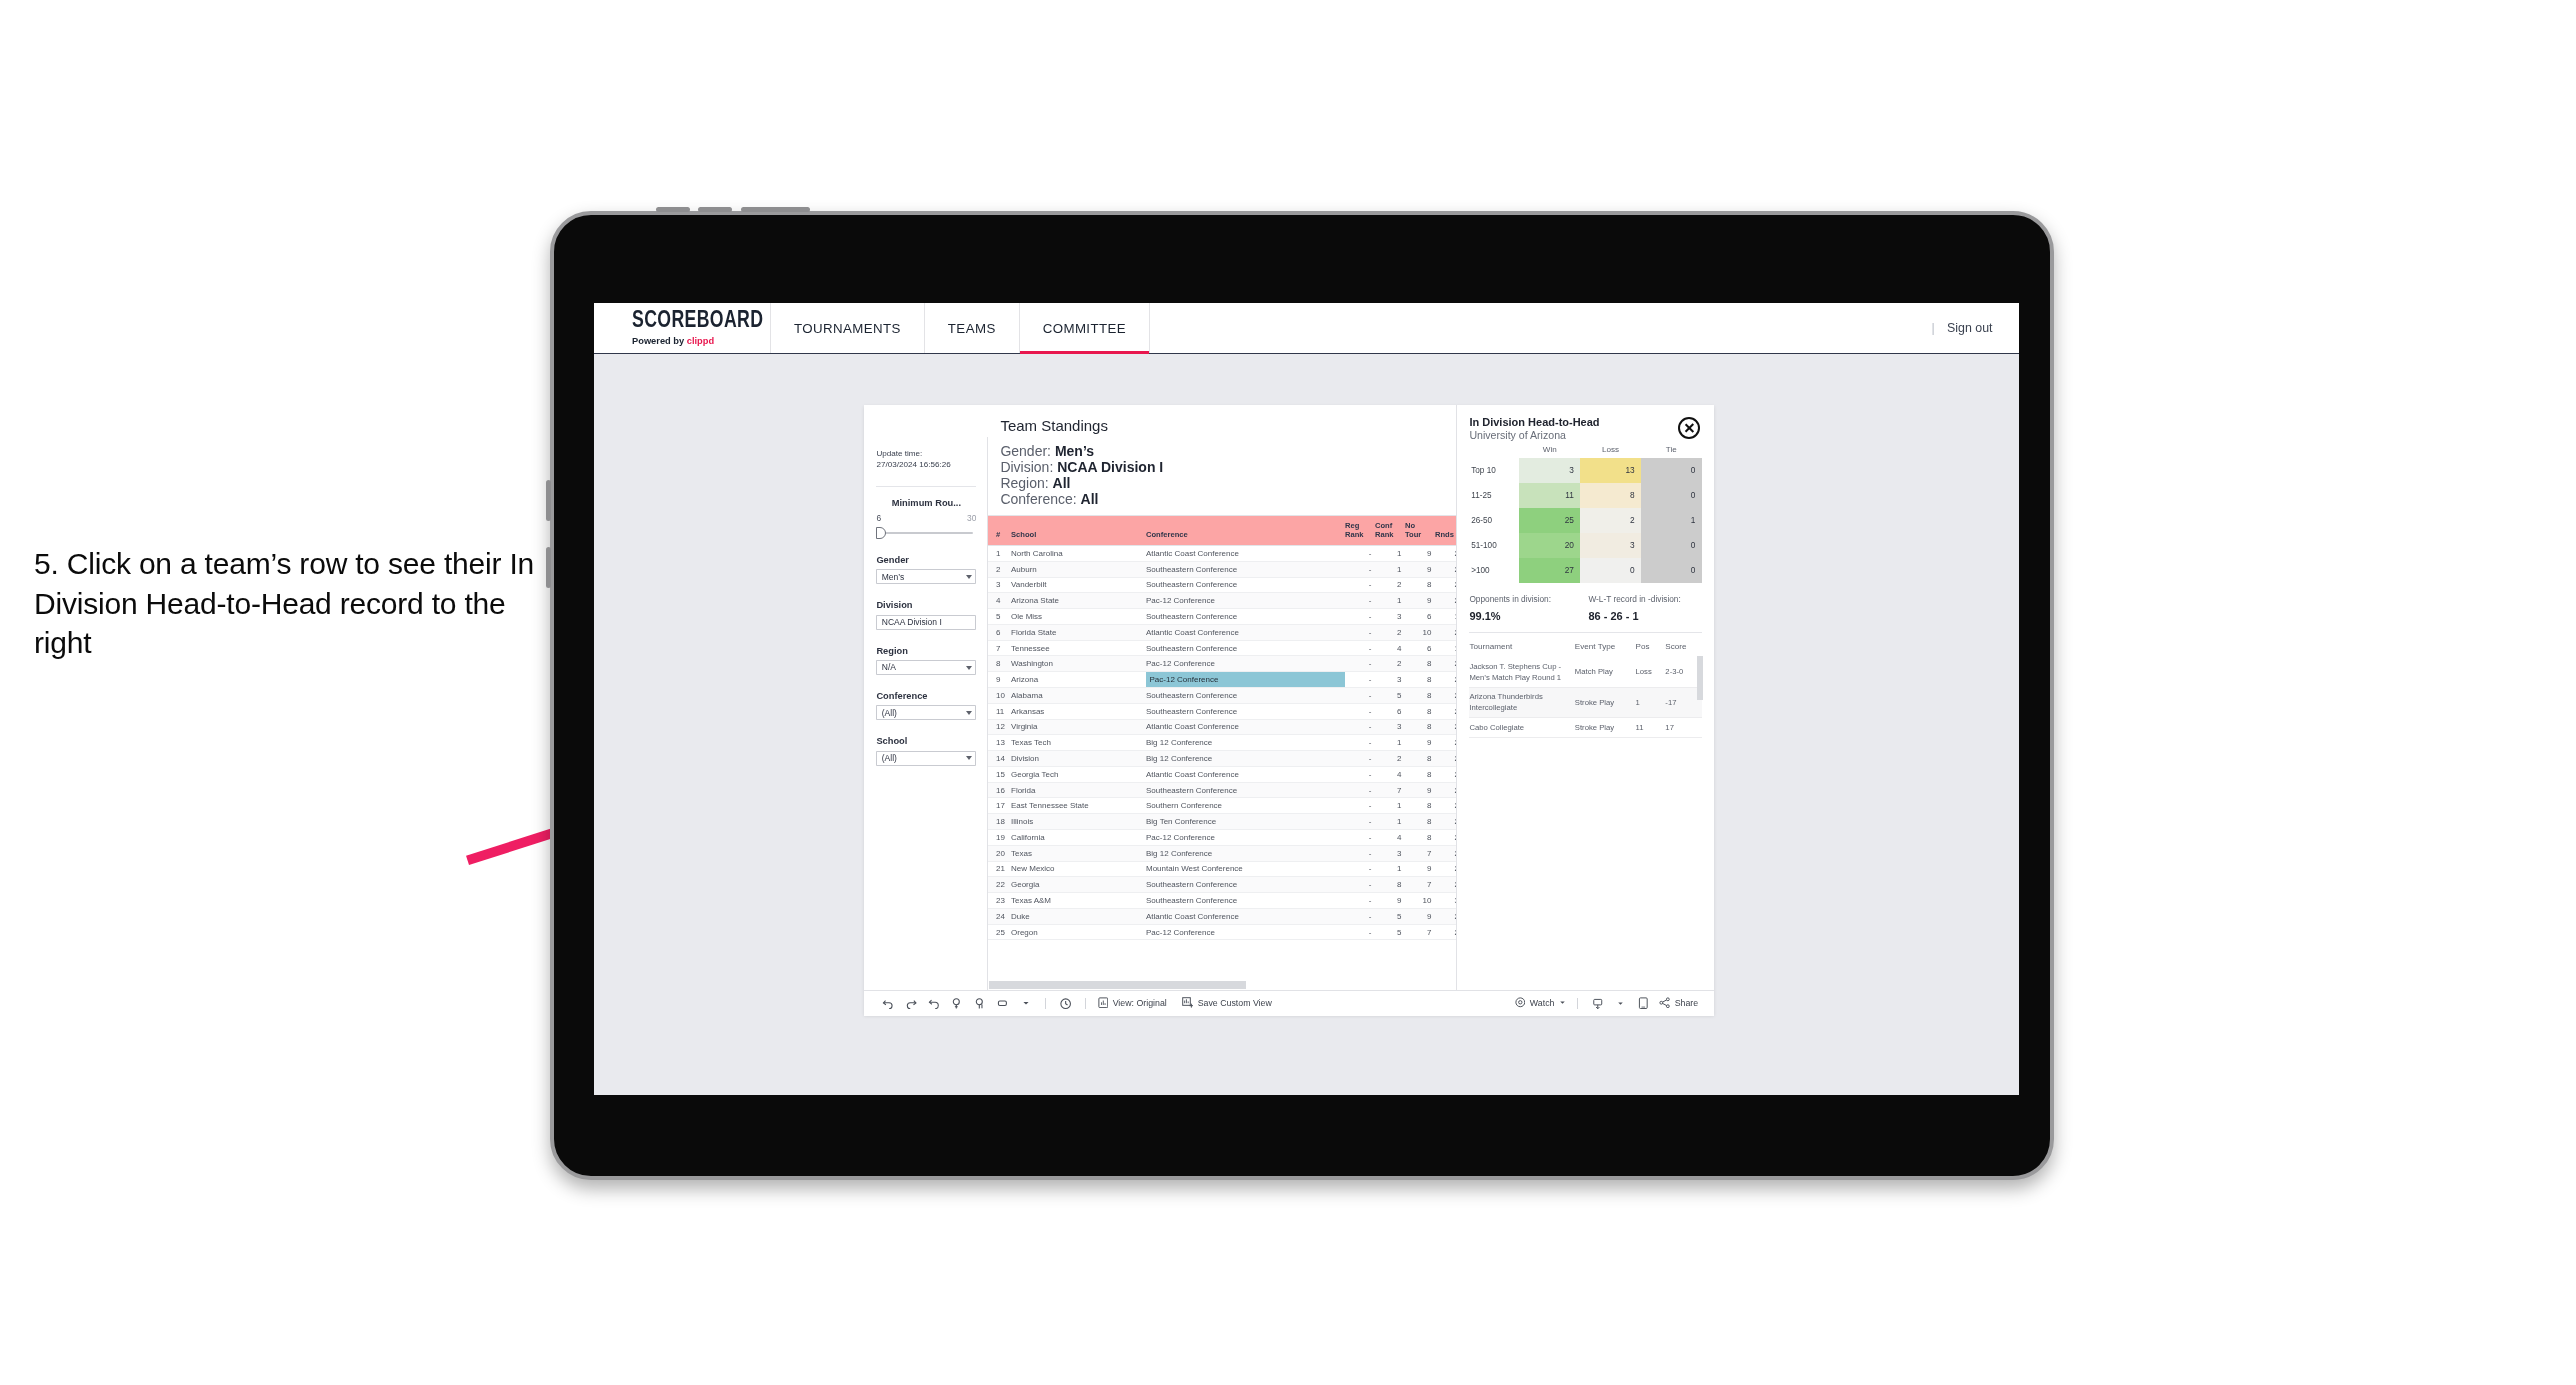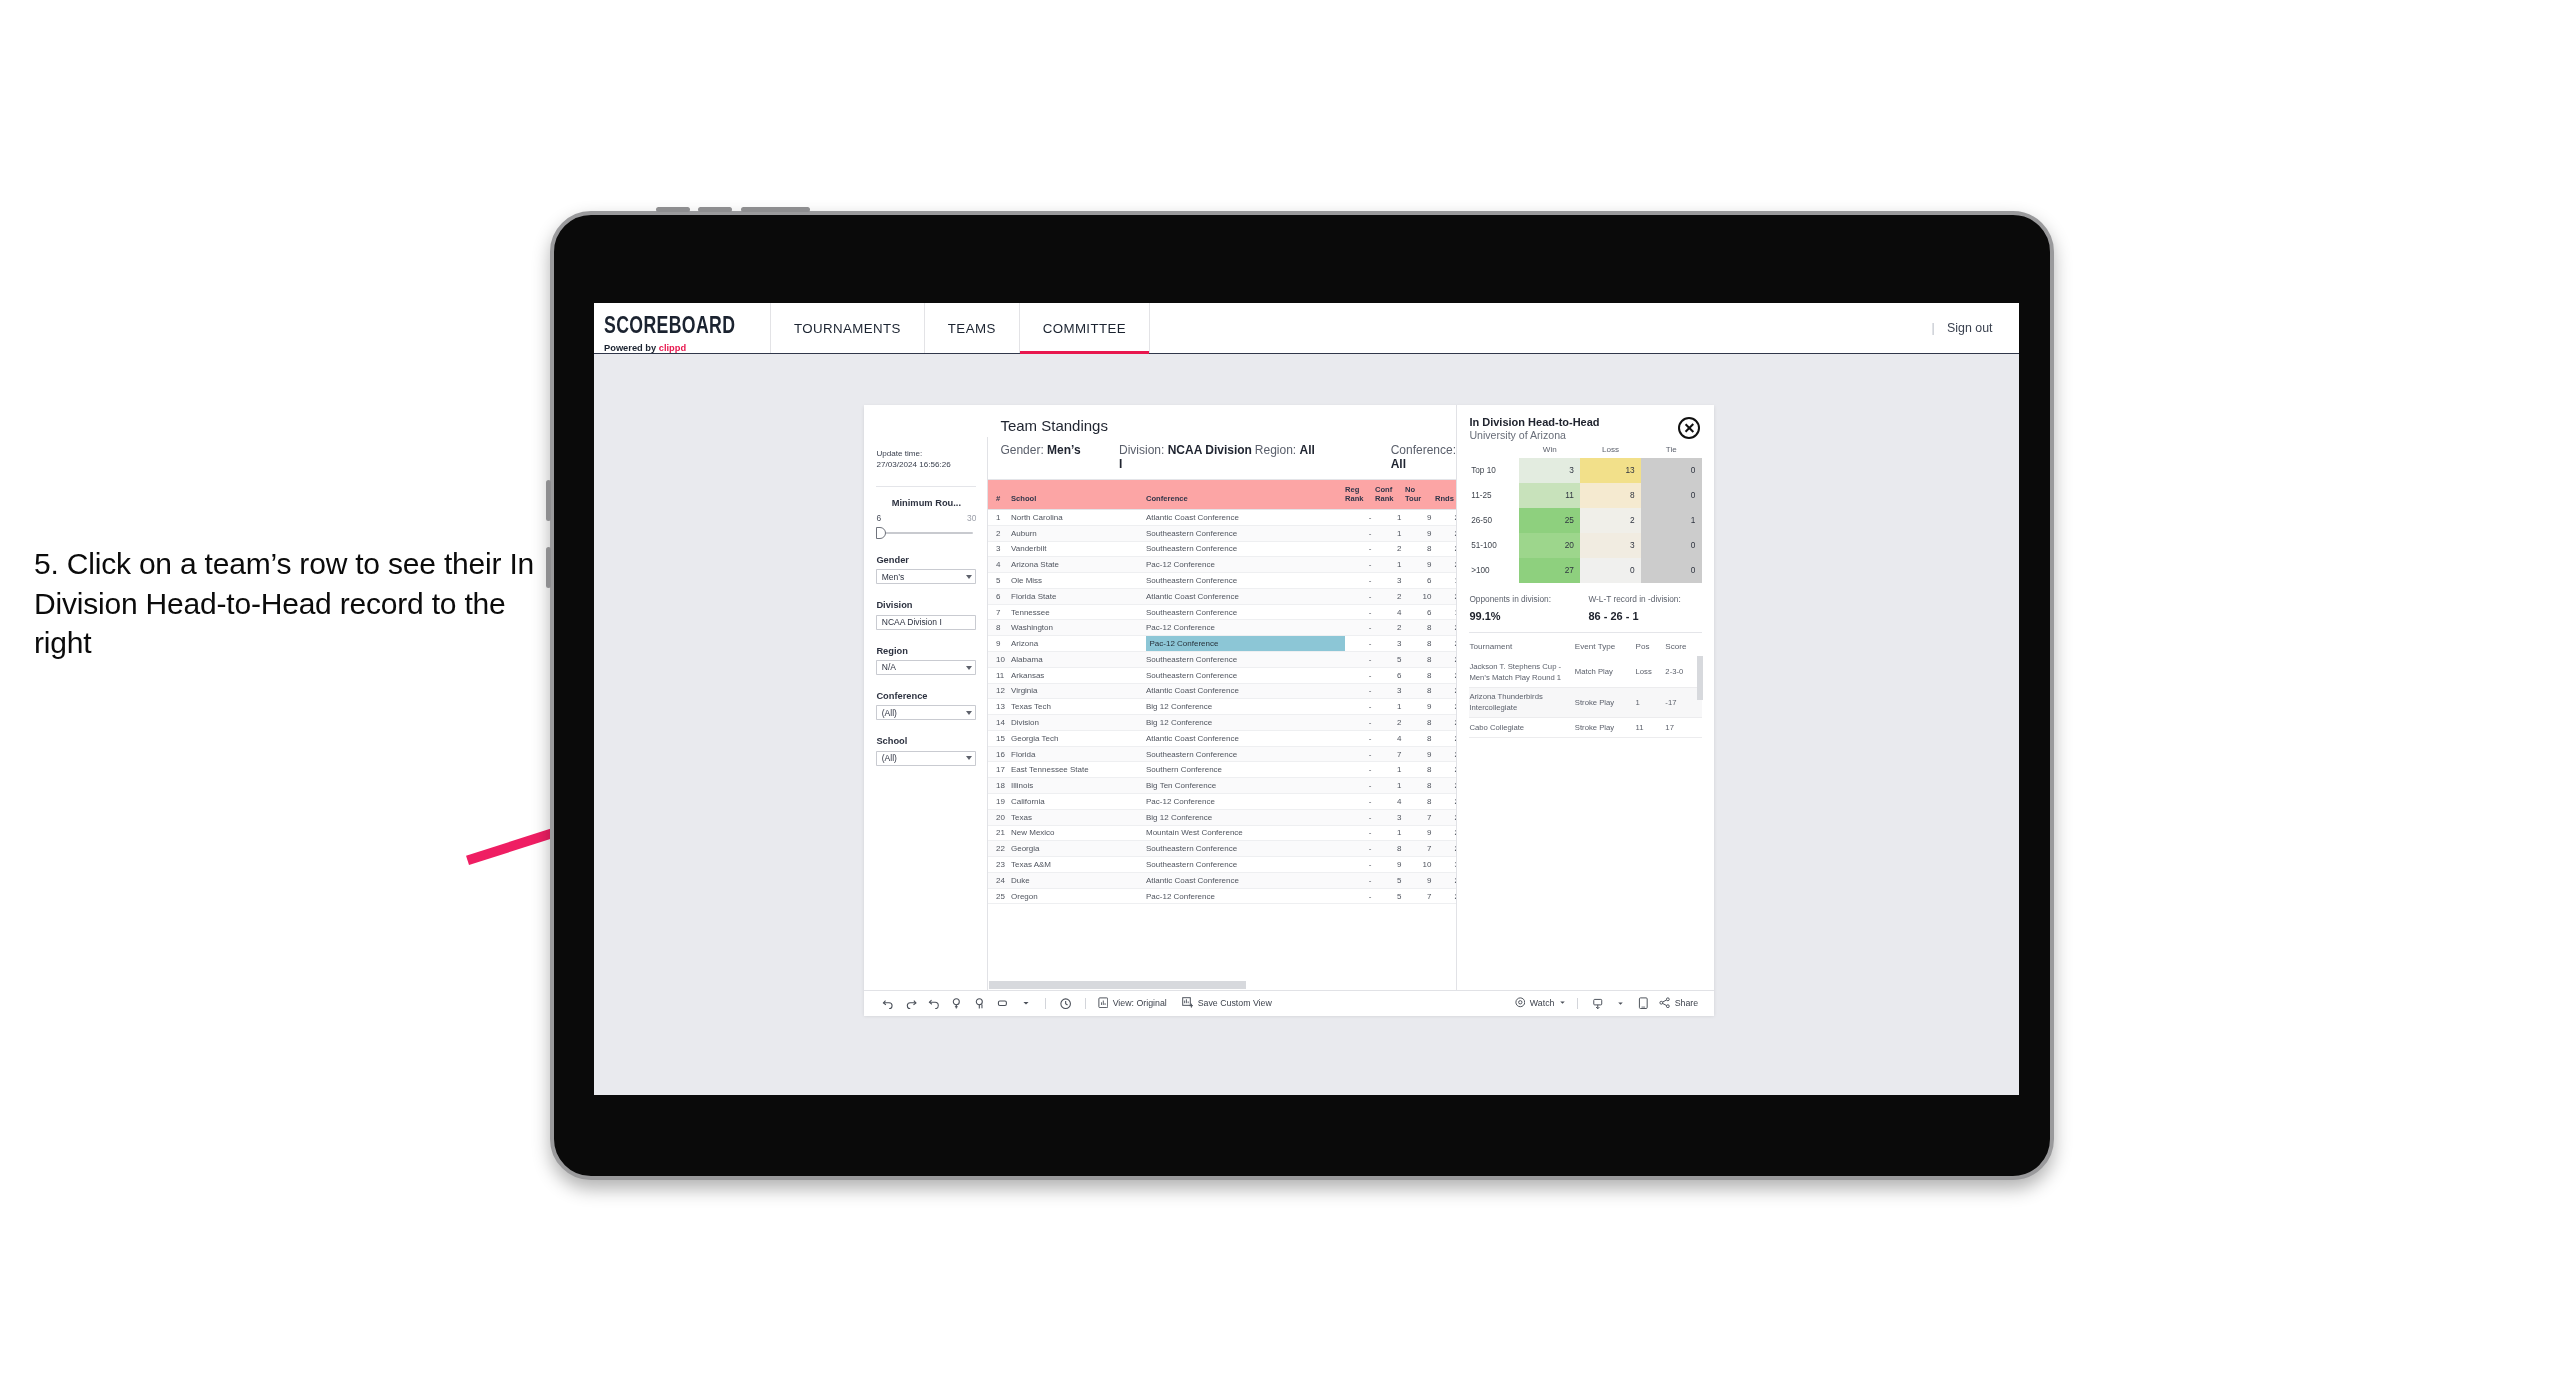--- a/index.html
+++ b/index.html
@@ -54,22 +54,22 @@
     overflow: hidden;
   }
 
   
   .app-header {
     height: 51px; background:#fff; display:flex; align-items:stretch;
     border-bottom: 1.8px solid #30374a;
     position: relative;
   }
   .brand {
-    width: 177px; display:flex; flex-direction:column; justify-content:flex-end;
-    padding-left: 10px; border-right:0.9px solid #e3e3e6;
+    width: 177px; display:flex; flex-direction:column; justify-content:center;
+    padding-left: 38px; border-right:0.9px solid #e3e3e6;
   }
   .brand-main {
     font-family:"Liberation Sans", sans-serif;
     font-weight: 700; font-size: 18.6px; letter-spacing: 0.4px;
     color:#1b2330; transform: scaleY(1.28) scaleX(0.95); transform-origin: left center;
     line-height: 1;
   }
   .brand-sub { font-size: 9.3px; color:#1b2330; margin-top: 8px; font-weight:600;}
   .brand-sub em { font-style: normal; color:#e8174e; font-weight:700;}
   .navtabs { display:flex; align-items:stretch; }
@@ -134,21 +134,21 @@
   .caret {
     position:absolute; right:3.5px; top:50%; margin-top:-1.8px;
     width:0;height:0;border-left:3.5px solid transparent;border-right:3.5px solid transparent;
     border-top:4px solid #5d616b;
   }
 
   
   .standings { flex:1; min-width:0; display:flex; flex-direction:column; border-right:0.9px solid #e1e2e6; }
   .st-head { padding: 11.5px 0 0 12.4px; }
   .st-title { font-size:15px; color:#1f2430; font-weight:400; }
-  .st-meta { display:flex; margin-top:9.7px; font-size:12px; color:#5a5f6b; padding-bottom: 8px;}
+  .st-meta { display:flex; margin-top:9.7px; font-size:14px; color:#5a5f6b; padding-bottom: 8px; flex-direction: column;}
   .st-meta b { color:#1f2430; font-weight:700; }
   .m1 { width: 158px; } .m2 { width: 181px; } .m3 { width: 181px; }
 
   table.tbl { width:100%; border-collapse:collapse; table-layout:fixed; }
   .tbl th {
     font-size:7.6px; color:#31364a; font-weight:700; text-align:left;
     padding: 6.2px 3.5px 6.2px 0; vertical-align:bottom; line-height:1.08;
     background:#fca5a5; border-top:0.9px solid #e3e4e8; border-bottom:0.9px solid #e3e4e8;
   }
   .tbl td {

